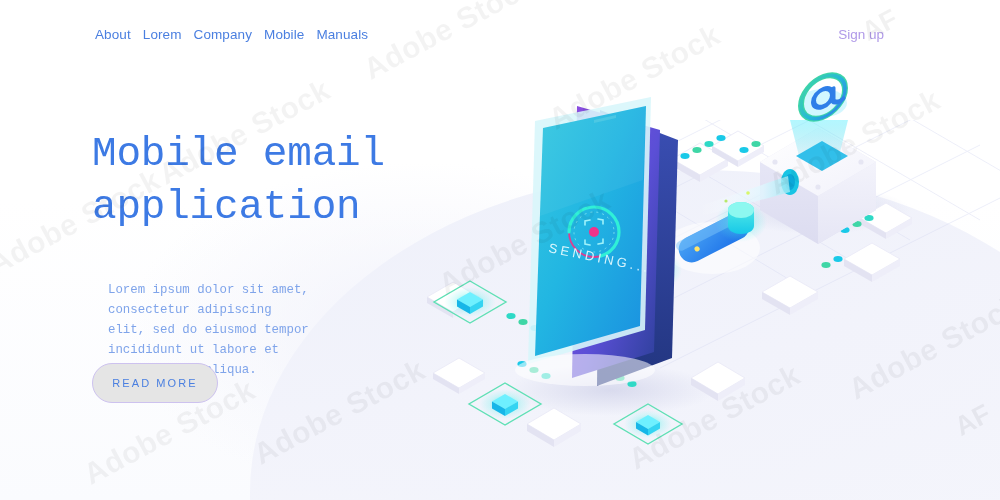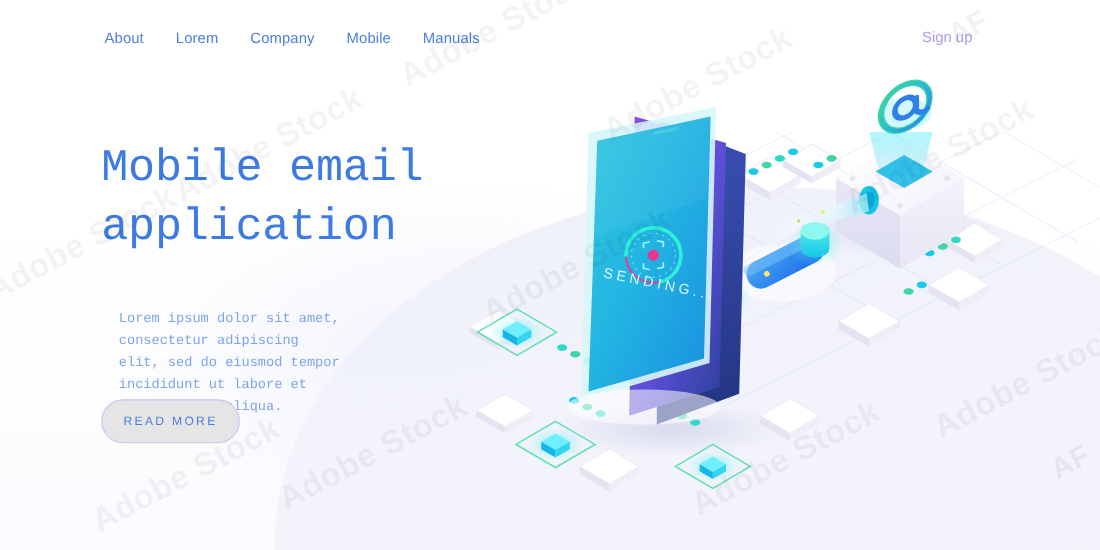--- a/index.html
+++ b/index.html
@@ -28,21 +28,21 @@
   .grid-faint{
     position:absolute;left:600px;top:120px;width:420px;height:260px;
     opacity:.55;pointer-events:none;
   }
 
   
   .nav{
     position:absolute;left:0;top:0;width:1000px;height:68px;
     display:flex;align-items:center;z-index:40;
   }
-  .nav-links{display:flex;align-items:center;gap:29px;margin-left:95px;}
+  .nav-links{display:flex;align-items:center;gap:12px;margin-left:95px;}
   .nav-link{
     font-size:13.5px;color:#4a7fe0;letter-spacing:.1px;
     text-decoration:none;white-space:nowrap;
   }
   .nav-right{margin-left:auto;margin-right:116px;text-align:right;}
   .signup{font-size:13.5px;color:#b09ae8;text-decoration:none;white-space:nowrap;}
 
   
   .copy{position:absolute;left:92px;top:128px;width:330px;z-index:30;font-family:Liberation Mono, monospace;}
   .headline{

